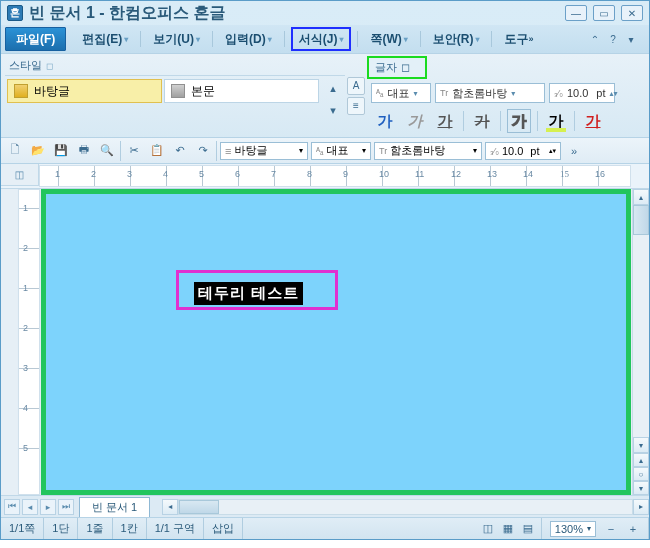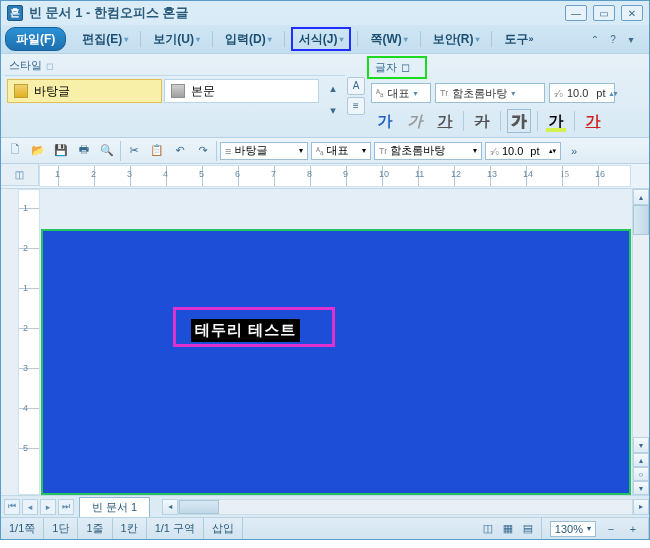--- a/index.html
+++ b/index.html
@@ -1,24 +1,24 @@
 <!DOCTYPE html>
 <html><head>
 <meta charset="utf-8">
 <style>
   * { margin: 0; padding: 0; box-sizing: border-box; }
   body { width: 650px; height: 548px; font-family: "Malgun Gothic", sans-serif; font-size: 12px; background: #fff; overflow: hidden; }
   .window { border: 1px solid #5a9cc8; background: linear-gradient(#d9ecf7,#cfe5f3); }
   .titlebar { height: 24px; display: flex; align-items: center; padding: 0 6px; color: #2a5a7a; }
   .titlebar .appicon { width: 16px; height: 16px; background: #2d7bb5; border: 1px solid #1a5a88; margin-right: 6px; display:flex;align-items:center;justify-content:center;color:#fff;font-size:10px;font-weight:bold;border-radius:2px; }
-  .title-text { flex: 1; font-weight: bold; font-size: 13px; }
+  .title-text { flex: 1; font-weight: bold; font-size: 16px; }
   .win-controls { display: flex; gap: 6px; }
   .win-btn { width: 22px; height: 16px; border: 1px solid #6ba0c8; background: #e8f2fa; display:flex;align-items:center;justify-content:center;font-size:10px;color:#3a6b8f;border-radius:2px;cursor:pointer; }
   .menubar { height: 28px; display: flex; align-items: stretch; padding: 2px 4px; gap: 0; background: linear-gradient(#d0e6f4,#c3deef); }
-  .file-btn { background: linear-gradient(#2b92d6,#1c6fae); color: #fff; font-weight: bold; padding: 0 10px; display:flex;align-items:center; border: 1px solid #1760a0; border-radius:10px; margin-right: 10px; cursor:pointer; }
+  .file-btn { background: linear-gradient(#2b92d6,#1c6fae); color: #fff; font-weight: bold; padding: 0 10px; display:flex;align-items:center; border: 1px solid #1760a0; border-radius:1px; margin-right: 10px; cursor:pointer; }
   .menu-item { padding: 0 6px; display: flex; align-items: center; color: #1b4e70; font-weight: bold; position:relative; cursor:pointer; }
   .menu-drop { margin-left:2px; font-size:8px; color:#6aa0c5; }
   .menu-sep { width:1px; background:#a8c8dc; margin: 4px 6px; }
   .menu-item.highlight { border: 2px solid #1e2fff; }
   .ribbon-wrap { display:flex; background: linear-gradient(#e7f1f8,#d7e9f4); border-top:1px solid #b6d3e6; border-bottom:1px solid #b6d3e6; padding:2px 4px;justify-content:space-between; }
   .styles-panel { flex: 0 0 340px; display:flex; flex-direction:column; }
   .panel-title { font-size: 11px; color: #3a6b8f; padding: 2px 4px; display:flex; align-items:center; gap:4px; border-bottom:1px solid #c0d8e8; }
   .panel-title .exp { font-size:9px; color:#7aa8c6; }
   .style-grid { display: grid; grid-template-columns: 1fr 1fr; gap: 2px; padding: 3px 2px; }
   .style-item { height: 24px; border: 1px solid #bcd5e6; background: #fff; display:flex; align-items: center; padding: 0 6px; gap:6px; cursor:pointer; }
@@ -49,21 +49,21 @@
   .ruler-corner { width: 38px; height:22px; background:#e6eff6; border-right:1px solid #c0d8e8; border-bottom:1px solid #c0d8e8; display:flex;align-items:center;justify-content:center;font-size:10px;color:#5a8cae;cursor:pointer; }
   .hruler-wrap { display:flex; background:#eaf3fa; border-bottom:1px solid #c0d8e8; }
   .hruler { flex:1; height:22px; background:#fff; position:relative; border:1px solid #d0e0ec; margin:1px 18px 1px 0; }
   .hruler .tick { position:absolute; top:0; bottom:0; width:1px; background:#b8c8d4; }
   .hruler .num { position:absolute; top:3px; font-size:9px; color:#6a8aa4; }
   .doc-area { display:flex; height: 306px; background:#e4eef6; }
   .vruler { width:22px; background:#fff; border:1px solid #d0e0ec; margin:0 1px; position:relative; }
   .vruler .tick { position:absolute; left:0; right:0; height:1px; background:#b8c8d4; }
   .vruler .num { position:absolute; left:4px; font-size:9px; color:#6a8aa4; }
   .canvas-wrap { flex:1; position:relative; overflow:hidden; }
-  .page { position:absolute; left:0; top:0; right:0; bottom:0; background:#1d4ed8; border:2px solid #22c55e; margin-right:1px;margin-top:40px; }
+  .page { position:absolute; left:0; top:0; right:0; bottom:0; background:#7dd3fc; border:5px solid #22c55e; margin-right:1px; }
   .selected-text { position:absolute; left:148px; top:88px; background:#000; color:#fff; font-size:15px; padding:2px 4px; font-weight:bold; letter-spacing:1px; }
   .magenta-box { position:absolute; border:3px solid #e030d0; left:130px; top:76px; width:162px; height:40px; pointer-events:none; }
   .scroll-v { width:17px; background:#e4eef6; display:flex; flex-direction:column; border-left:1px solid #c8dce8; }
   .scroll-btn { height:16px; background:linear-gradient(#f4f9fc,#dcebf5); border:1px solid #b8d2e4; display:flex;align-items:center;justify-content:center;font-size:8px;color:#3a6b8f;cursor:pointer; }
   .scroll-track-v { flex:1; background:#e8f0f6; }
   .scroll-thumb-v { height:30px; background:linear-gradient(90deg,#d8e8f2,#c0d8e8); border:1px solid #a8c8da; margin:0; cursor:pointer; }
   .tab-strip { height:22px; display:flex; align-items:center; background:#dceaf4; border-top:1px solid #c0d8e8; padding-left:2px; }
   .tab-nav { width:16px; height:16px; background:#eaf3fa; border:1px solid #b8d2e4; display:flex;align-items:center;justify-content:center;font-size:9px;color:#5a8cae;margin:0 1px;cursor:pointer; }
   .tab-active { background:#fff; border:1px solid #8fb8d4; border-bottom:none; padding:2px 12px; font-size:11px; color:#2a5a7a; margin-left:4px; cursor:pointer; }
   .hscroll-area { flex:1; display:flex; margin-left:12px; }

